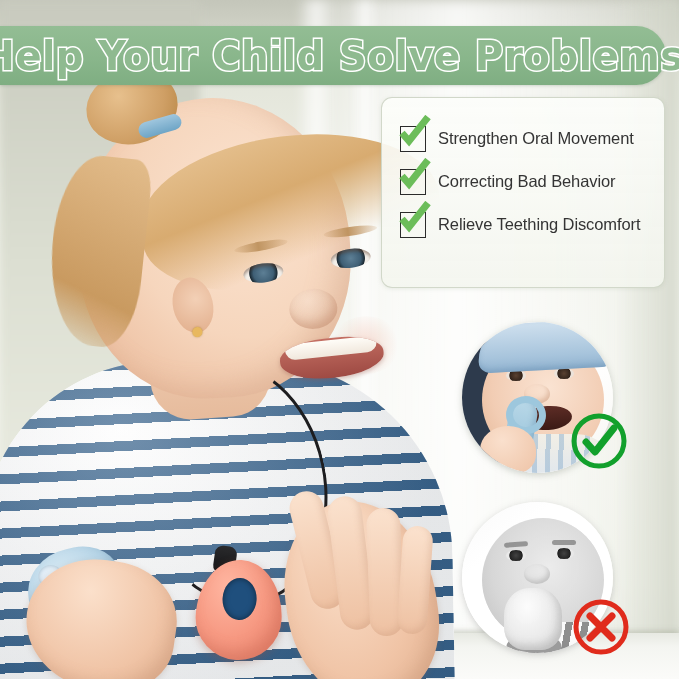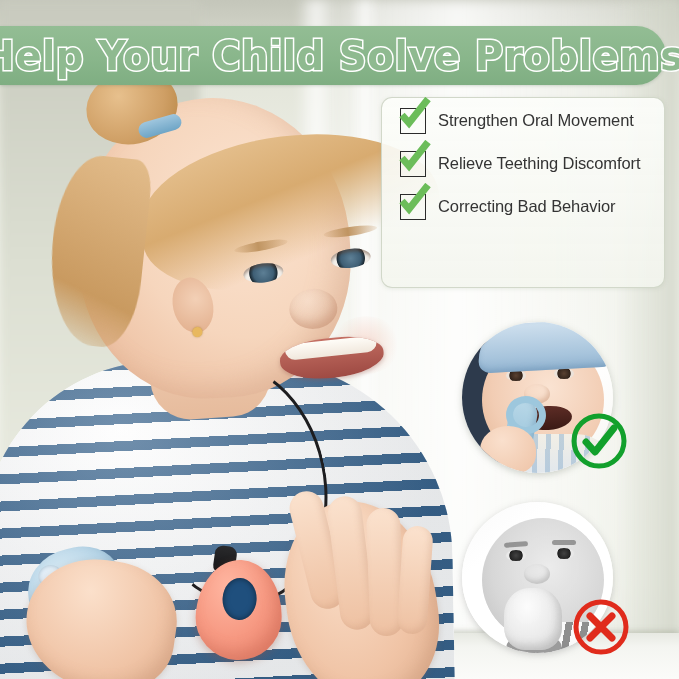--- a/index.html
+++ b/index.html
@@ -233,21 +233,21 @@
     transform:scaleX(.97);
   }
 
   
   .features{
     position:absolute;left:381px;top:97px;width:284px;height:191px;
     background:linear-gradient(180deg,rgba(252,253,250,.92),rgba(243,245,238,.88));
     border:1px solid rgba(205,212,196,.9);
     border-radius:11px;
     box-shadow:0 1px 4px rgba(150,160,140,.18);
-    padding:1px 0 0 0;
+    padding:19px 0 0 0;
     box-sizing:border-box;
   }
   .feature-row{
     display:flex;align-items:center;height:43px;padding-left:18px;
   }
   .check-box{
     position:relative;width:24px;height:24px;flex:0 0 24px;
     border:1.6px solid #2b2b2b;background:transparent;margin-right:12px;
   }
   .check-mark{
@@ -426,30 +426,30 @@
       </span>
       <span class="feature-label">Strengthen Oral Movement</span>
     </div>
 
     <div class="feature-row">
       <span class="check-box">
         <svg class="check-mark" viewBox="0 0 34 34">
           <path d="M5 18 L12 26 L31 2" fill="none" stroke="#6cbd5a" stroke-width="7" stroke-linecap="butt" stroke-linejoin="miter"></path>
         </svg>
       </span>
-      <span class="feature-label">Relieve Teething Discomfort</span>
+      <span class="feature-label">Correcting Bad Behavior</span>
     </div>
 
     <div class="feature-row">
       <span class="check-box">
         <svg class="check-mark" viewBox="0 0 34 34">
           <path d="M5 18 L12 26 L31 2" fill="none" stroke="#6cbd5a" stroke-width="7" stroke-linecap="butt" stroke-linejoin="miter"></path>
         </svg>
       </span>
-      <span class="feature-label">Correcting Bad Behavior</span>
+      <span class="feature-label">Relieve Teething Discomfort</span>
     </div>
 
 
   </div>
 
   <div class="inset top">
     <span class="vh">baby in blue cap chewing blue silicone teether</span>
     <div class="baby">
       <div class="baby-bg"></div>
       <div class="baby-dark"></div>

